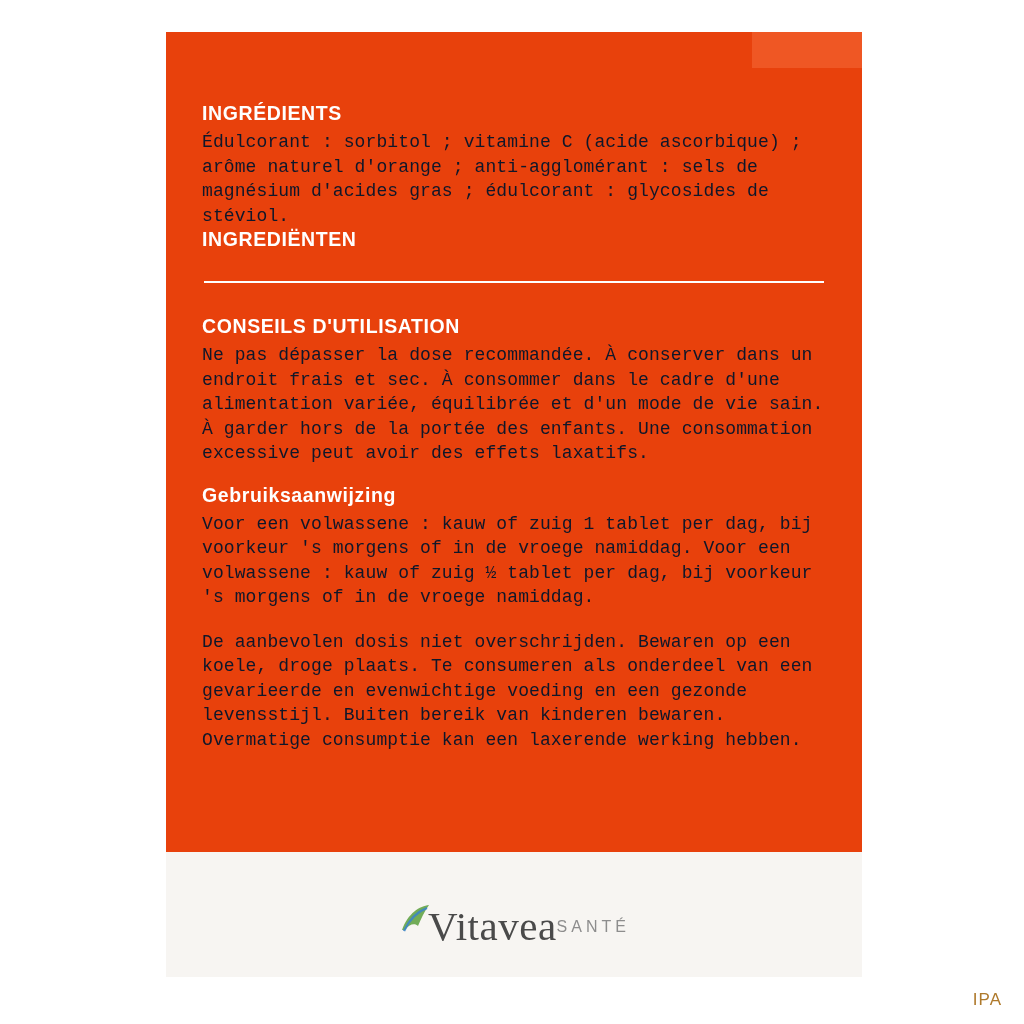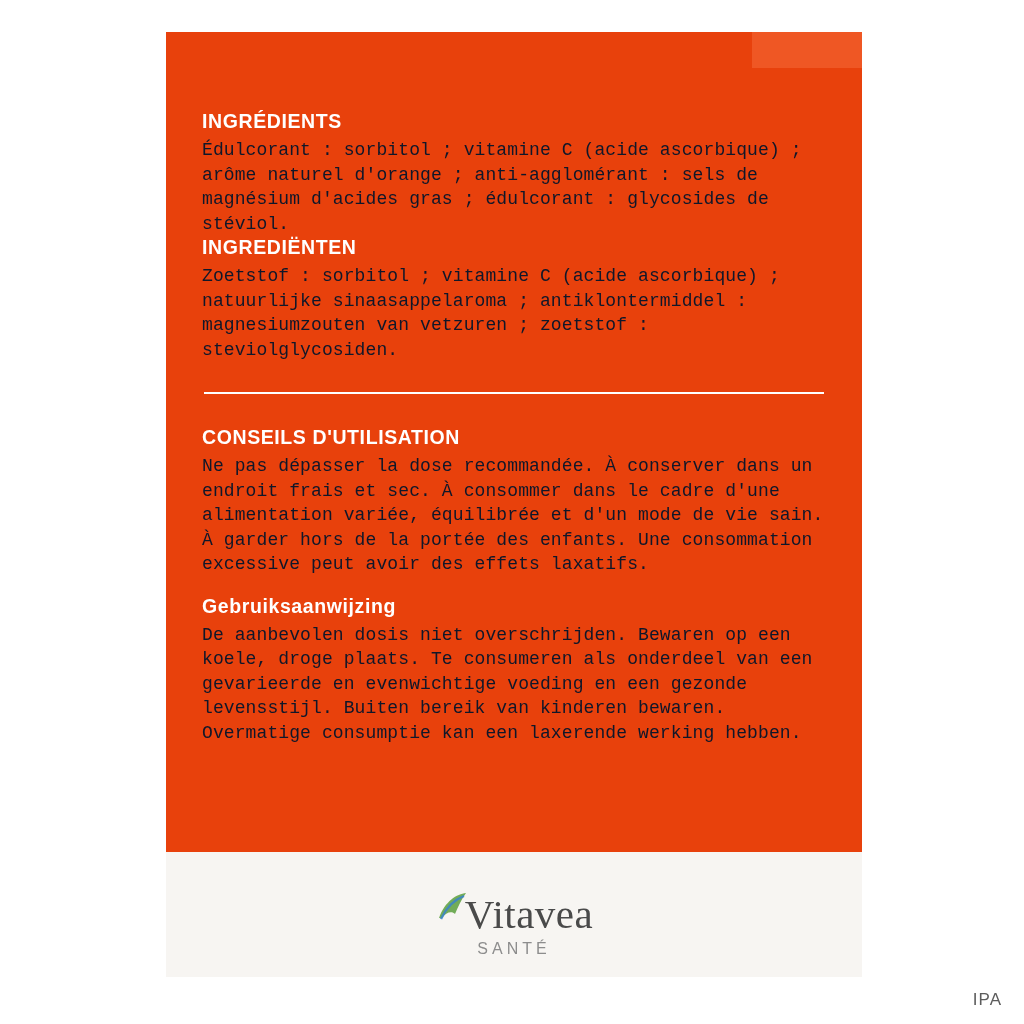--- a/index.html
+++ b/index.html
@@ -33,21 +33,21 @@
     top: 0px;
     width: 110px;
     height: 36px;
     background: #ef5a27;
     opacity: 0.9;
   }
 
   #content {
     position: absolute;
     left: 0;
-    top: 12px;
+    top: 4px;
     width: 696px;
     padding: 0;
   }
 
   .block {
     padding: 0 36px 0 36px;
   }
 
   .heading {
     color: #ffffff;
@@ -95,21 +95,20 @@
     width: 696px;
     height: 125px;
     background: #f7f5f2;
     display: flex;
     flex-direction: column;
     align-items: center;
     justify-content: center;
   }
   #logo-wrap {
     display: flex;
-    flex-direction: column;
     align-items: center;
     margin-top: 20px;
   }
   #logo-row {
     display: flex;
     align-items: flex-end;
   }
   #logo-text {
     color: #4a4a4a;
     font-size: 41px;
@@ -127,21 +126,21 @@
   #logo-swoosh {
     margin-bottom: 6px;
     margin-right: -4px;
   }
 
   
   #watermark {
     position: absolute;
     right: 22px;
     bottom: 14px;
-    color: #404040;
+    color: #a16207;
     font-size: 17px;
     letter-spacing: 1px;
     font-family: "Liberation Sans", sans-serif;
     opacity: 0.85;
   }
 </style>
 </head>
 <body>
 
 <div id="package">
@@ -150,34 +149,34 @@
 
   <div id="content">
 
     <div class="block sec-fr-ing">
       <div class="heading">INGRÉDIENTS</div>
       <p class="para">Édulcorant : sorbitol ; vitamine C (acide ascorbique) ; arôme naturel d'orange ; anti-agglomérant : sels de magnésium d'acides gras ; édulcorant : glycosides de stéviol.</p>
     </div>
 
     <div class="block sec-nl-ing">
       <div class="heading">INGREDIËNTEN</div>
-      <p class="para">Zoetstof : sorbitol ; vitamine C (acide ascorbique) ; natuurlijke sinaasappelaroma ; antiklontermiddel : magnesiumzouten van vetzuren ; zoetstof : steviolglycosiden.</p>
     </div>
 
     <div class="divider-wrap">
       <div class="divider"></div>
     </div>
 
     <div class="block sec-fr-use">
       <div class="heading">CONSEILS D'UTILISATION</div>
       <p class="para">Ne pas dépasser la dose recommandée. À conserver dans un endroit frais et sec. À consommer dans le cadre d'une alimentation variée, équilibrée et d'un mode de vie sain. À garder hors de la portée des enfants. Une consommation excessive peut avoir des effets laxatifs.</p>
     </div>
 
     <div class="block sec-nl-use">
       <div class="heading">Gebruiksaanwijzing</div>
+      <p class="para">Voor een volwassene : kauw of zuig 1 tablet per dag, bij voorkeur 's morgens of in de vroege namiddag. Voor een volwassene : kauw of zuig ½ tablet per dag, bij voorkeur 's morgens of in de vroege namiddag.</p>
       <p class="para">De aanbevolen dosis niet overschrijden. Bewaren op een koele, droge plaats. Te consumeren als onderdeel van een gevarieerde en evenwichtige voeding en een gezonde levensstijl. Buiten bereik van kinderen bewaren. Overmatige consumptie kan een laxerende werking hebben.</p>
     </div>
 
   </div>
 
   <div id="logo-band">
     <div id="logo-wrap">
       <div id="logo-row">
         <span id="logo-swoosh">
           <svg width="34" height="34" viewBox="0 0 34 34" aria-hidden="true">

